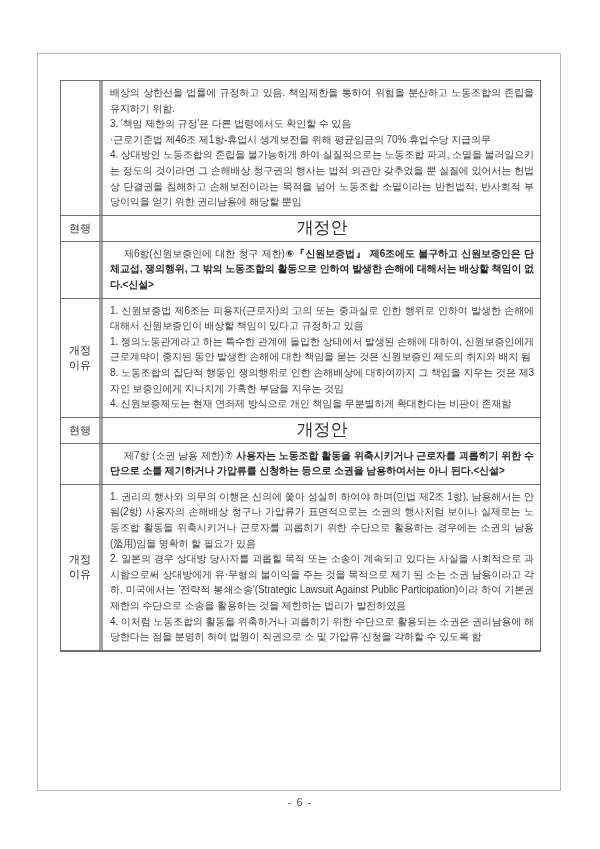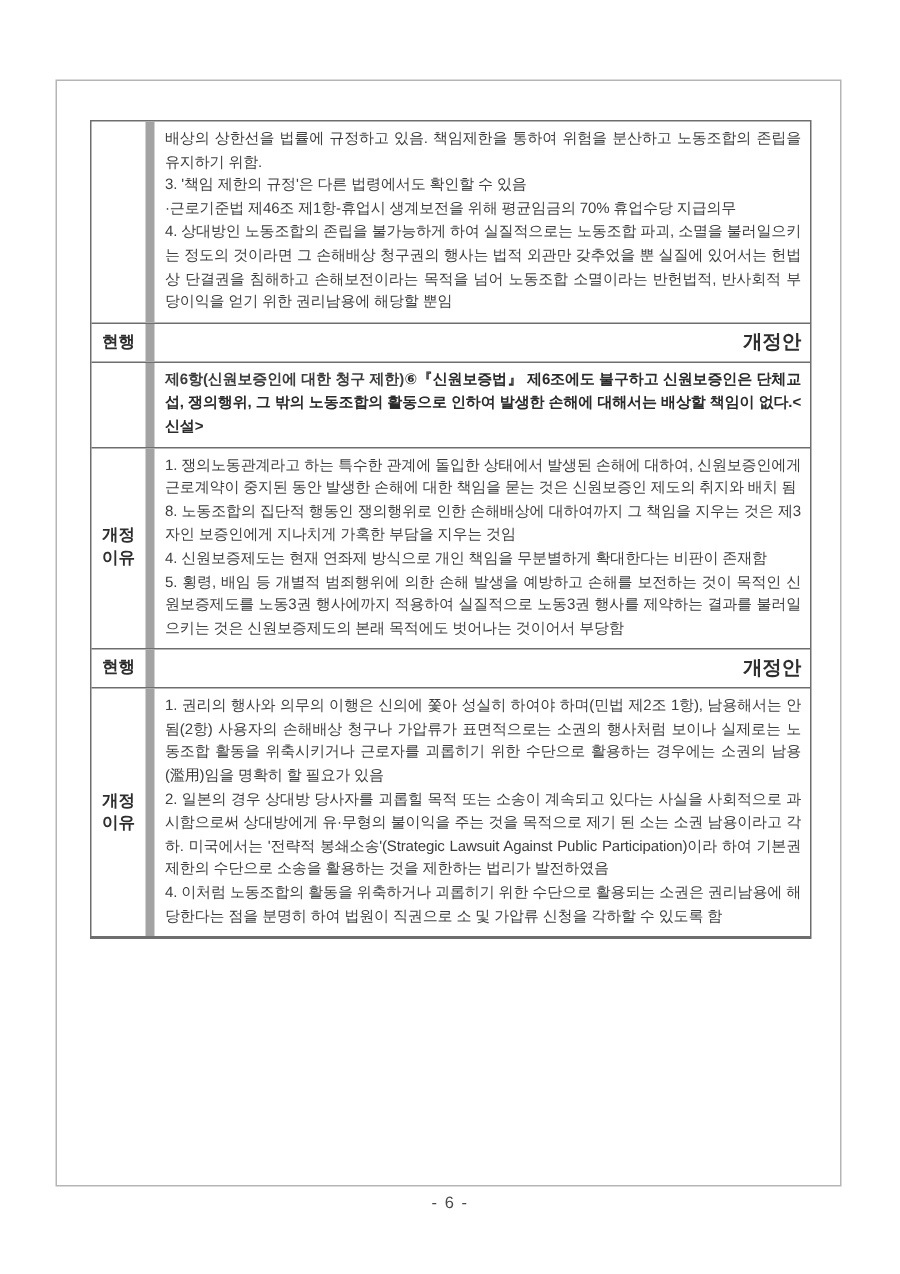--- a/index.html
+++ b/index.html
@@ -38,56 +38,57 @@
   .row {
     display: flex;
     align-items: stretch;
     border-top: 1px solid #6e6e6e;
   }
   .row:first-child { border-top: none; }
   .cell { box-sizing: border-box; }
   .cell.label {
     width: 42px;
     min-width: 42px;
-    border-right: 6px solid #a3a3a3;
+    border-right: 4px solid #a3a3a3;
     display: flex;
     align-items: center;
     justify-content: center;
     text-align: center;
-    font-weight: bold;
+    font-weight: normal;
     font-size: 11px;
     line-height: 15px;
     color: #2e2e2e;
     padding: 2px 3px;
   }
   .cell.body {
     flex: 1;
     padding: 4px 6px 5px 7px;
     font-size: 10px;
     line-height: 15.6px;
     text-align: justify;
     word-break: break-all;
     letter-spacing: -0.1px;
   }
   .header-row .cell.body {
-    text-align: right;
-    font-weight: bold;
-    font-size: 13px;
+    text-align: center;
+    font-weight: normal;
+    font-size: 17px;
     color: #2e2e2e;
     padding-top: 4px;
     padding-bottom: 4px;
   }
   .header-row { min-height: 25px; }
   .para { margin: 0; }
   .amend .bold-part {
     font-weight: bold;
     color: #2b2b2b;
   }
   .amend .prefix-part {
-    font-weight: bold;
+    font-weight: normal;
+    margin-left: 14px;
   }
   .page-number {
     position: absolute;
     left: 0;
     top: 796px;
     width: 600px;
     text-align: center;
     font-size: 11px;
     letter-spacing: 1px;
     color: #4a4a4a;
@@ -118,32 +119,38 @@
   <div class="row">
     <div class="cell label"></div>
     <div class="cell body amend">
       <span class="prefix-part">제6항(신원보증인에 대한 청구 제한)</span><span class="bold-part">⑥『신원보증법』 제6조에도 불구하고 신원보증인은 단체교섭, 쟁의행위, 그 밖의 노동조합의 활동으로 인하여 발생한 손해에 대해서는 배상할 책임이 없다.&lt;신설&gt;</span>
     </div>
   </div>
 
   <div class="row">
     <div class="cell label">개정 이유</div>
     <div class="cell body">
+        <div class="para">1. 신원보증법 제6조는 피용자(근로자)의 고의 또는 중과실로 인한 행위로 인하여 발생한 손해에 대해서 신원보증인이 배상할 책임이 있다고 규정하고 있음</div>
         <div class="para">1. 쟁의노동관계라고 하는 특수한 관계에 돌입한 상태에서 발생된 손해에 대하여, 신원보증인에게 근로계약이 중지된 동안 발생한 손해에 대한 책임을 묻는 것은 신원보증인 제도의 취지와 배치 됨</div>
         <div class="para">8. 노동조합의 집단적 행동인 쟁의행위로 인한 손해배상에 대하여까지 그 책임을 지우는 것은 제3자인 보증인에게 지나치게 가혹한 부담을 지우는 것임</div>
         <div class="para">4. 신원보증제도는 현재 연좌제 방식으로 개인 책임을 무분별하게 확대한다는 비판이 존재함</div>
-        <div class="para">5. 횡령, 배임 등 개별적 범죄행위에 의한 손해 발생을 예방하고 손해를 보전하는 것이 목적인 신원보증제도를 노동3권 행사에까지 적용하여 실질적으로 노동3권 행사를 제약하는 결과를 불러일으키는 것은 신원보증제도의 본래 목적에도 벗어나는 것이어서 부당함</div>
       </div>
   </div>
 
   <div class="row header-row">
     <div class="cell label">현행</div>
     <div class="cell body">개정안</div>
   </div>
 
+  <div class="row">
+    <div class="cell label"></div>
+    <div class="cell body amend">
+      <span class="prefix-part">제7항 (소권 남용 제한)⑦ </span><span class="bold-part">사용자는 노동조합 활동을 위축시키거나 근로자를 괴롭히기 위한 수단으로 소를 제기하거나 가압류를 신청하는 등으로 소권을 남용하여서는 아니 된다.&lt;신설&gt;</span>
+    </div>
+  </div>
 
   <div class="row">
     <div class="cell label">개정 이유</div>
     <div class="cell body">
         <div class="para">1. 권리의 행사와 의무의 이행은 신의에 쫓아 성실히 하여야 하며(민법 제2조 1항), 남용해서는 안 됨(2항) 사용자의 손해배상 청구나 가압류가 표면적으로는 소권의 행사처럼 보이나 실제로는 노동조합 활동을 위축시키거나 근로자를 괴롭히기 위한 수단으로 활용하는 경우에는 소권의 남용(濫用)임을 명확히 할 필요가 있음</div>
         <div class="para">2. 일본의 경우 상대방 당사자를 괴롭힐 목적 또는 소송이 계속되고 있다는 사실을 사회적으로 과시함으로써 상대방에게 유·무형의 불이익을 주는 것을 목적으로 제기 된 소는 소권 남용이라고 각하. 미국에서는 '전략적 봉쇄소송'(Strategic Lawsuit Against Public Participation)이라 하여 기본권 제한의 수단으로 소송을 활용하는 것을 제한하는 법리가 발전하였음</div>
         <div class="para">4. 이처럼 노동조합의 활동을 위축하거나 괴롭히기 위한 수단으로 활용되는 소권은 권리남용에 해당한다는 점을 분명히 하여 법원이 직권으로 소 및 가압류 신청을 각하할 수 있도록 함</div>
       </div>
   </div>
 

